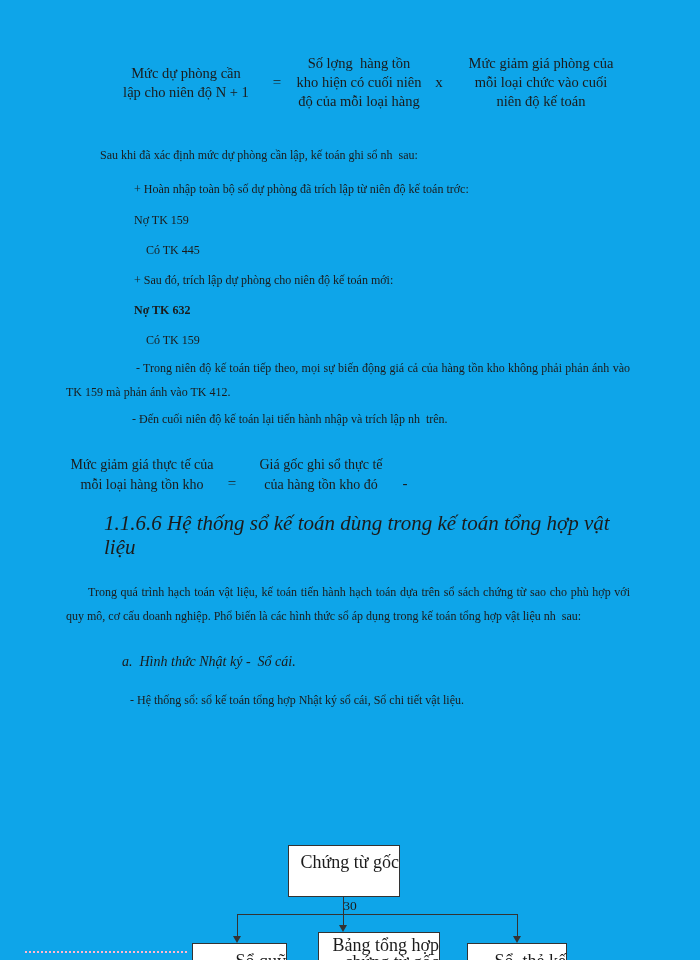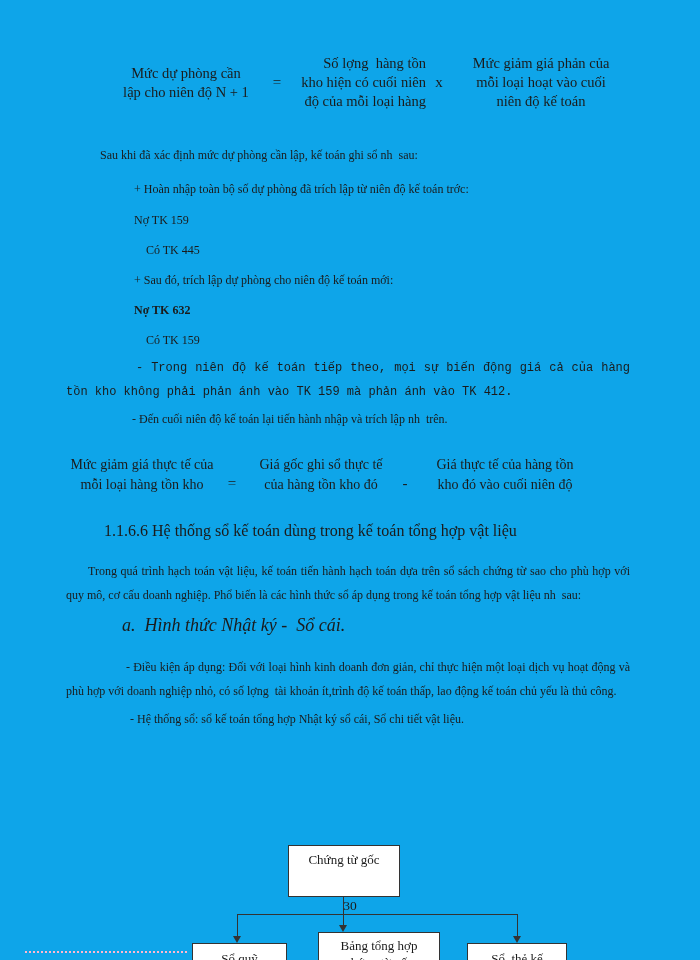--- a/index.html
+++ b/index.html
@@ -22,21 +22,21 @@
     width: 564px;
   }
 
   
   .formula { display: flex; align-items: center; font-size: 14.5px; line-height: 19px; }
   .formula .col { text-align: center; }
   .formula .op { text-align: center; font-size: 15px; }
   .f1 { margin-top: 54px; padding-left: 44px; }
   .f1 .c1 { width: 152px; }
   .f1 .op1 { width: 30px; }
-  .f1 .c2 { width: 134px; text-align: right; }
+  .f1 .c2 { width: 134px; }
   .f1 .op2 { width: 26px; }
   .f1 .c3 { width: 178px; }
   .f2 { margin-top: 24px; font-size: 14px; line-height: 20px; }
   .f2 .c1 { width: 152px; }
   .f2 .op1 { width: 28px; }
   .f2 .c2 { width: 150px; }
   .f2 .op2 { width: 18px; }
   .f2 .c3 { width: 182px; }
   .f2 .op { position: relative; top: 8px; }
 
@@ -47,56 +47,57 @@
     margin: 0;
   }
   .para { text-align: justify; }
   .p1 { margin-top: 32px; text-indent: 34px; }
   .p2 { margin-top: 10px; text-indent: 68px; }
   .p3 { margin-top: 7px;  padding-left: 68px; }
   .p4 { margin-top: 6px;  padding-left: 80px; }
   .p5 { margin-top: 6px;  text-indent: 68px; }
   .p6 { margin-top: 6px;  padding-left: 68px; font-weight: bold; }
   .p7 { margin-top: 6px;  padding-left: 80px; }
-  .p8 { margin-top: 4px;  text-indent: 70px; font-family: Liberation Mono, monospace; }
+  .p8 { margin-top: 4px;  text-indent: 70px; }
   .p9 { margin-top: 3px;  text-indent: 66px; }
 
   .sec-heading {
-    margin-top: 24px;
-    font-size: 16px;
+    margin-top: 16px;
+    font-style: italic;
+    font-size: 21px;
     line-height: 24px;
     padding-left: 38px;
   }
   .sec-intro { margin-top: 4px; text-indent: 22px; }
   .sub-heading {
-    margin-top: 6px;
+    margin-top: 22px;
     font-style: italic;
-    font-size: 18px;
+    font-size: 14px;
     line-height: 24px;
     padding-left: 56px;
   }
   .item1 { margin-top: 3px; text-indent: 60px; }
   .item2 { margin-top: 0;   text-indent: 64px; }
   .item3 { margin-top: 4px; text-indent: 64px; }
 
   .diagram-title {
     margin-top: 16px;
     font-weight: bold;
     font-size: 16px;
     line-height: 24px;
     text-align: center;
   }
 
   
   .dbox {
     position: absolute;
     border: 1px solid #333;
     background: #fff;
-    text-align: center;
-    font-size: 13px;
+    text-align: right;
+    font-size: 18px;
     box-sizing: border-box;
   }
   .box-source   { left: 288px; top: 845px; width: 112px; height: 52px; padding-top: 6px; }
   .box-cash     { left: 192px; top: 943px; width: 95px;  height: 40px; padding-top: 7px; }
   .box-summary  { left: 318px; top: 932px; width: 122px; height: 52px; padding-top: 4px; line-height: 17px; }
   .box-detail   { left: 467px; top: 943px; width: 100px; height: 40px; padding-top: 7px; }
 
   .flow-line { position: absolute; background: #333; }
   .vline-top    { left: 343px; top: 897px; width: 1px; height: 29px; }
   .hline        { left: 237px; top: 914px; width: 281px; height: 1px; }
@@ -142,22 +143,22 @@
         <div>lập cho niên độ N + 1</div>
       </div>
       <div class="op op1">=</div>
       <div class="col c2">
         <div>Số lợng&nbsp; hàng tồn</div>
         <div>kho hiện có cuối niên</div>
         <div>độ của mỗi loại hàng</div>
       </div>
       <div class="op op2">x</div>
       <div class="col c3">
-        <div>Mức giảm giá phản của</div>
-        <div>mỗi loại hoạt vào cuối</div>
+        <div>Mức giảm giá phòng của</div>
+        <div>mỗi loại chức vào cuối</div>
         <div>niên độ kế toán</div>
       </div>
     </div>
 
     <p class="line p1">Sau khi đã xác định mức dự phòng cần lập, kế toán ghi sổ nh&nbsp; sau:</p>
     <p class="line p2">+ Hoàn nhập toàn bộ số dự phòng đã trích lập từ niên độ kế toán trớc:</p>
     <p class="line p3">Nợ TK 159</p>
     <p class="line p4">Có TK 445</p>
     <p class="line p5">+ Sau đó, trích lập dự phòng cho niên độ kế toán mới:</p>
     <p class="line p6">Nợ TK 632</p>
@@ -169,30 +170,25 @@
       <div class="col c1">
         <div>Mức giảm giá thực tế của</div>
         <div>mỗi loại hàng tồn kho</div>
       </div>
       <div class="op op1">=</div>
       <div class="col c2">
         <div>Giá gốc ghi sổ thực tế</div>
         <div>của hàng tồn kho đó</div>
       </div>
       <div class="op op2">-</div>
-      <div class="col c3">
-        <div>Giá thực tế của hàng tồn</div>
-        <div>kho đó vào cuối niên độ</div>
-      </div>
     </div>
 
     <p class="sec-heading">1.1.6.6 Hệ thống sổ kế toán dùng trong kế toán tổng hợp vật liệu</p>
     <p class="para sec-intro">Trong quá trình hạch toán vật liệu, kế toán tiến hành hạch toán dựa trên sổ sách chứng từ sao cho phù hợp với quy mô, cơ cấu doanh nghiệp. Phổ biến là các hình thức sổ áp dụng trong kế toán tổng hợp vật liệu nh&nbsp; sau:</p>
     <p class="sub-heading">a.&nbsp; Hình thức Nhật ký -&nbsp; Sổ cái.</p>
-    <p class="para item1">- Điều kiện áp dụng: Đối với loại hình kinh doanh đơn giản, chỉ thực hiện một loại dịch vụ hoạt động và phù hợp với doanh nghiệp nhỏ, có số lợng&nbsp; tài khoản ít,trình độ kế toán thấp, lao động kế toán chủ yếu là thủ công.</p>
     <p class="line item3">- Hệ thống sổ: sổ kế toán tổng hợp Nhật ký sổ cái, Sổ chi tiết vật liệu.</p>
 
   </div>
 
   <div class="dbox box-source">
     <span>Chứng từ gốc</span>
   </div>
 
   <div class="flow-line vline-top"></div>
   <div class="flow-line hline"></div>

